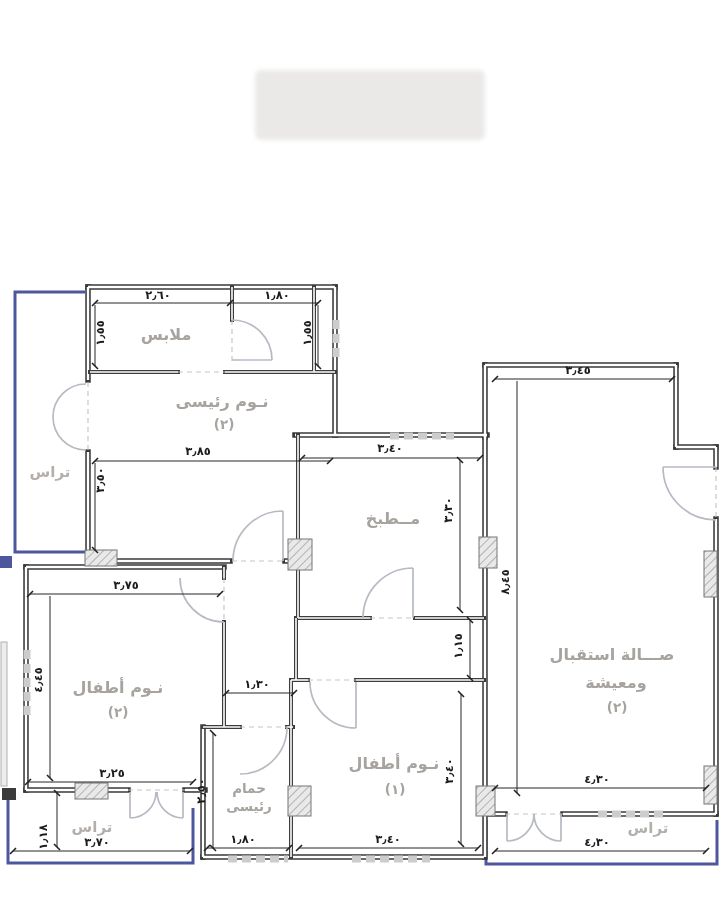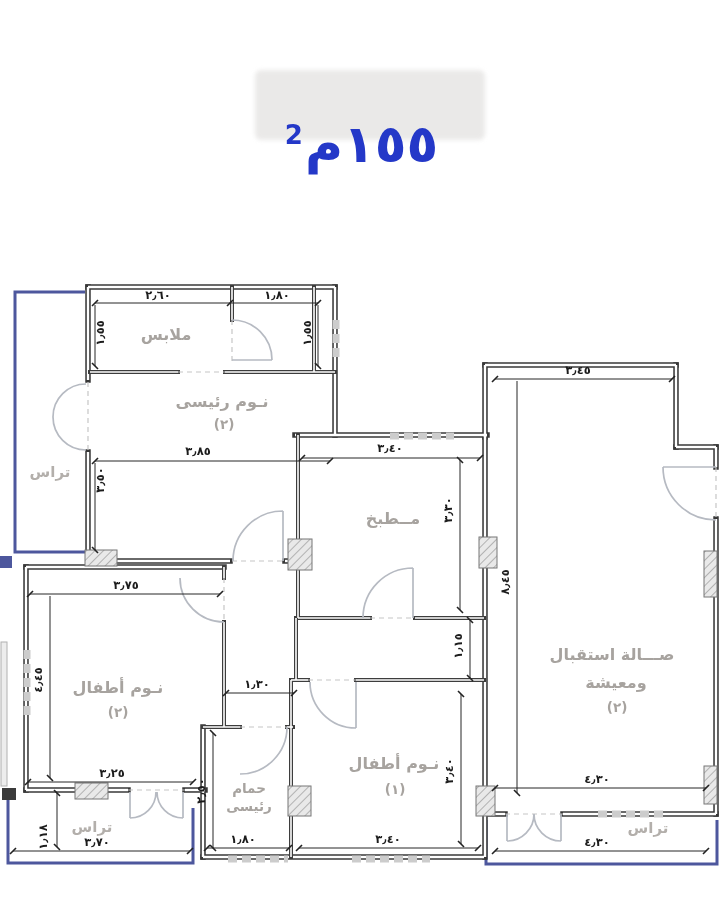--- a/index.html
+++ b/index.html
@@ -33,23 +33,20 @@
   .terrt{fill:#b3afab;font-size:15px;font-weight:bold;text-anchor:middle;}
 </style>
 </head>
 <body>
 
 <div class="page">
 
   <div class="banner">
     <div class="banner-sheen"></div>
   </div>
-  <div class="area-title" dir="rtl">
-    <span>١٥٥م</span><sup>2</sup>
-  </div>
 
   <svg width="723" height="922" viewBox="0 0 723 922">
     <defs>
       <pattern id="hatch" width="6" height="6" patternUnits="userSpaceOnUse" patternTransform="rotate(45)">
         <rect width="6" height="6" fill="#e9e9e9"></rect>
         <line x1="0" y1="0" x2="0" y2="6" stroke="#9a9a9a" stroke-width="1.4"></line>
       </pattern>
       <marker id="tk" markerWidth="10" markerHeight="10" refX="5" refY="5" orient="auto">
         <path d="M2,8 L8,2" stroke="#222" stroke-width="1.6"></path>
       </marker>

